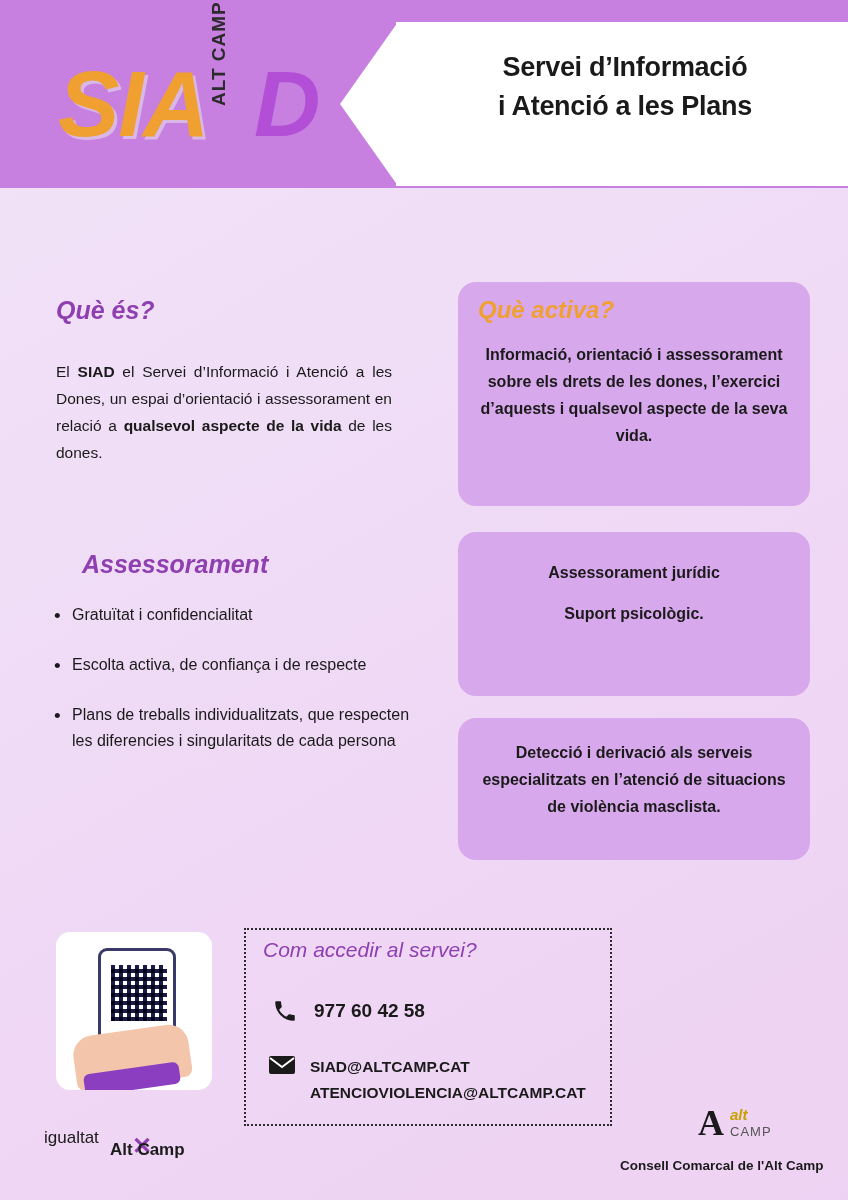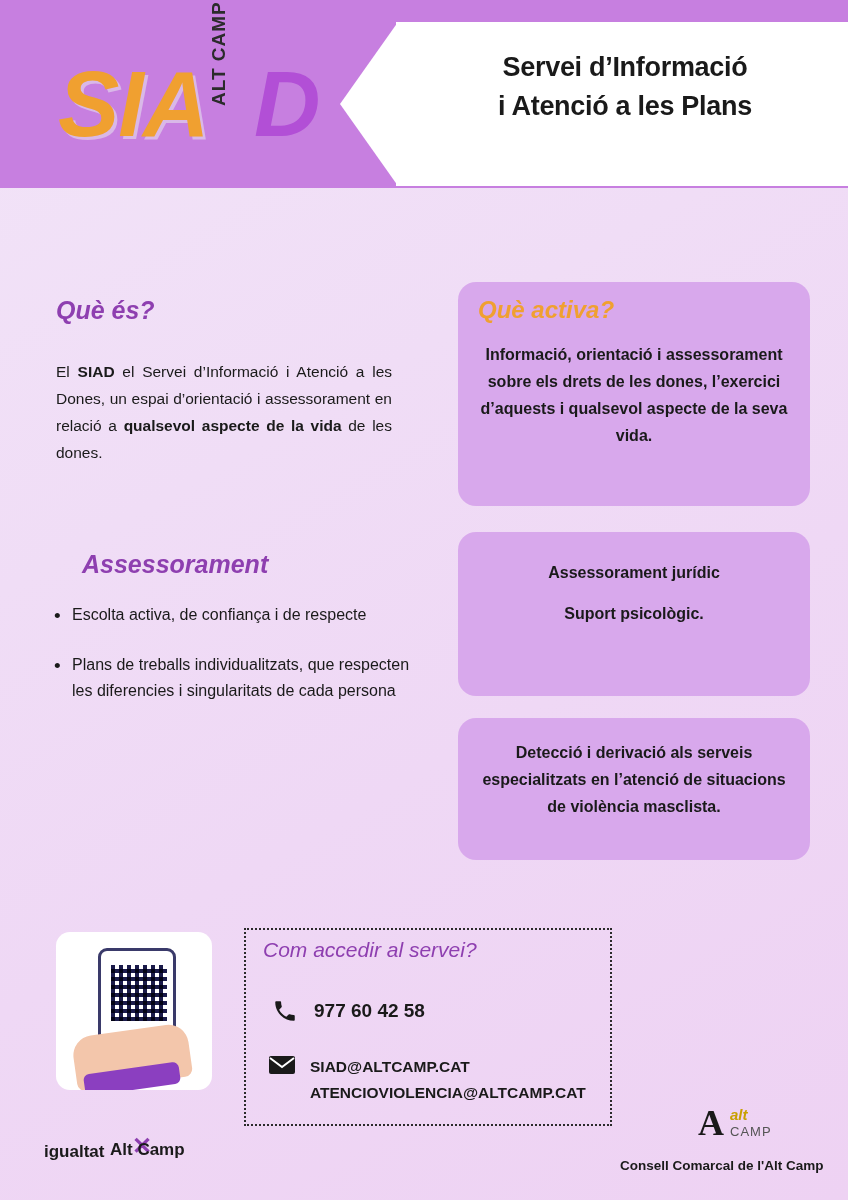--- a/index.html
+++ b/index.html
@@ -203,22 +203,22 @@
     border-radius: 6px;
     transform: rotate(-8deg);
   }
 
   
   .igualtat {
     position: absolute; top: 1118px; left: 44px;
     width: 150px; height: 44px;
   }
   .ig-text {
-    position: absolute; left: 0; top: 24px;
-    font-size: 17px; font-weight: bold; color: #1a1a1a;
+    position: absolute; left: 0; top: 10px;
+    font-size: 17px; font-weight: normal; color: #1a1a1a;
   }
   .ig-text2 {
     position: absolute; left: 66px; top: 22px;
     font-size: 17px; font-weight: bold; color: #1a1a1a;
   }
   .ig-x {
     position: absolute; left: 88px; top: 14px;
     font-size: 24px; color: #8e3fb0; font-weight: bold;
   }
 
@@ -265,20 +265,21 @@
     <div class="logo-sub">ALT CAMP</div>
   </div>
 
   <div class="h-que-es">Què és?</div>
   <div class="p-que-es">
     El <b>SIAD</b> el Servei d’Informació i Atenció a les Dones, un espai d’orientació i assessorament en relació a <b>qualsevol aspecte de la vida</b> de les dones.
   </div>
 
   <div class="h-assess">Assessorament</div>
   <ul class="bullets">
+    <li>Gratuïtat i confidencialitat</li>
     <li>Escolta activa,  de confiança i de respecte</li>
     <li>Plans de treballs individualitzats, que respecten les diferencies i singularitats de cada persona</li>
   </ul>
 
   <div class="card card-1"></div>
   <div class="card-title">Què activa?</div>
   <div class="card-body cb1">Informació, orientació i assessorament sobre els drets de les dones, l’exercici d’aquests i qualsevol aspecte de la seva vida.</div>
 
   <div class="card card-2"></div>
   <div class="card-body cb2">

